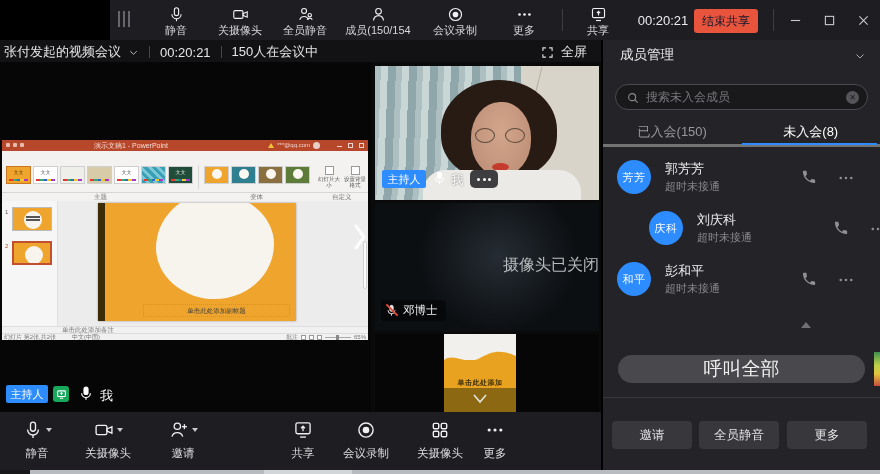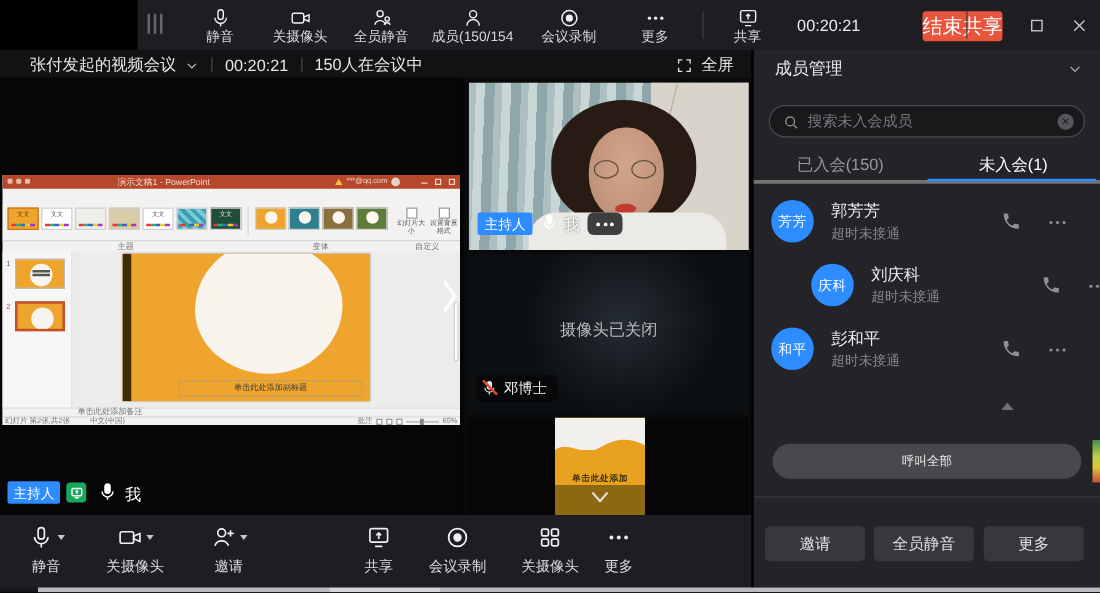--- a/index.html
+++ b/index.html
@@ -11,26 +11,26 @@
   .topbar { position:absolute; left:0; top:0; width:880px; height:40px; }
   .topbg { position:absolute; left:110px; right:0; top:0; bottom:0; background:#1d1d22; }
   .drag { position:absolute; left:118px; top:11px; display:flex; gap:3px; }
   .drag i { display:block; width:2px; height:16px; background:#66666c; }
   .titem { position:absolute; top:4px; height:34px; display:flex; flex-direction:column; align-items:center; justify-content:flex-start; color:#e8e8ea; cursor:default; }
   .ticon { height:20px; display:flex; align-items:center; color:#f0f0f2; }
   .ticon svg { width:17px; height:17px; }
   .tlabel { font-size:11px; line-height:13px; color:#d8d8dc; white-space:nowrap; }
   .tdivider { position:absolute; top:9px; width:1px; height:22px; background:#3c3c42; }
   .ttime { position:absolute; left:634px; top:0; width:58px; height:40px; display:flex; align-items:center; justify-content:center; font-size:13px; color:#ececee; }
-  .endshare { position:absolute; left:694px; top:9px; width:64px; height:24px; background:#e9543d; border:none; border-radius:3px; color:#ffffff; font-size:16px; font-family:inherit;margin-left:44px; }
+  .endshare { position:absolute; left:694px; top:9px; width:64px; height:24px; background:#e9543d; border:none; border-radius:3px; color:#0f172a; font-size:12px; font-family:inherit; }
   .winctl { position:absolute; top:0; width:30px; height:40px; display:flex; align-items:center; justify-content:center; color:#c9c9cd; }
   .winctl svg { width:11px; height:11px; }
 
   
-  .infobar { position:absolute; left:0; top:40px; width:601px; height:24px; background:#121215; display:flex; align-items:center; padding-left:24px; color:#e6e6e8; font-size:13px; }
+  .infobar { position:absolute; left:0; top:40px; width:601px; height:24px; background:#121215; display:flex; align-items:center; padding-left:4px; color:#e6e6e8; font-size:13px; }
   .ichev { margin-left:7px; color:#c9c9cd; display:flex; }
   .ichev svg { width:11px; height:11px; }
   .isep { width:1px; height:12px; background:#45454a; margin:0 10px; }
   .fullscreen { position:absolute; right:14px; top:0; height:24px; display:flex; align-items:center; gap:7px; color:#e2e2e4; }
   .fullscreen svg { width:13px; height:13px; }
 
   
   .sharearea { position:absolute; left:0; top:62px; width:371px; height:350px; background:#060607; }
   .ppt { position:absolute; left:2px; top:78px; width:366px; height:200px; background:#f3f2f1; overflow:hidden; }
   .ppt-titlebar { position:absolute; left:0; top:0; width:366px; height:11px; background:#b7472a; }
@@ -118,21 +118,21 @@
   .glasses i.l { left:0; } .glasses i.r { right:0; }
   .lips { position:absolute; left:117px; top:97px; width:17px; height:8px; border-radius:50%; background:#c43b2e; }
   .shirt { position:absolute; left:48px; top:104px; width:158px; height:34px; border-radius:22px 22px 0 0; background:#eceae6; }
   .t1row { position:absolute; left:0; top:102px; width:224px; height:24px; }
   .t1badge { position:absolute; left:7px; top:2px; width:44px; height:18px; background:#2d8cff; border-radius:2px; color:#fff; font-size:11px; display:flex; align-items:center; justify-content:center; }
   .t1mic { position:absolute; left:57px; top:1px; color:#fff; } .t1mic svg { width:15px; height:18px; }
   .t1me { position:absolute; left:76px; top:4px; color:#fff; font-size:12.5px; text-shadow:0 0 2px rgba(0,0,0,.6); }
   .dotspill { position:absolute; left:95px; top:2px; width:28px; height:18px; background:rgba(38,38,42,.88); border-radius:5px; display:flex; align-items:center; justify-content:center; gap:2.5px; }
   .dotspill i { width:3px; height:3px; border-radius:50%; background:#fff; }
   .tile2 { top:141px; height:128px; background:radial-gradient(110px 105px at 55% 42%, #252c33, #0c0f12 72%); }
-  .camoff { position:absolute; left:0; top:52px; width:224px; text-align:center; font-size:13px; color:#b9bcbe; }
+  .camoff { position:absolute; left:0; top:52px; width:224px; text-align:right; font-size:16px; color:#b9bcbe; }
   .t2tag { position:absolute; left:6px; top:97px; height:21px; padding:0 8px 0 4px; background:rgba(0,0,0,.45); border-radius:3px; display:flex; align-items:center; gap:5px; color:#f0f0f0; font-size:11.5px; }
   .mutedmic { position:relative; width:13px; height:15px; color:#e8e8e8; }
   .mutedmic svg { width:13px; height:15px; }
   .mutedmic::after { content:""; position:absolute; left:-1px; top:6px; width:16px; height:2px; background:#e04b38; transform:rotate(45deg); }
   .tile3 { top:272px; height:78px; background:#060607; }
   .minislide { position:absolute; left:69px; top:0; width:72px; height:78px; background:#e8a21f; overflow:hidden; }
   .minislide .white { position:absolute; left:0; top:0; width:72px; height:26px; background:#f2f0ec; }
   .minislide svg.wave { position:absolute; left:0; top:14px; width:72px; height:20px; }
   .darkband { position:absolute; left:0; top:54px; width:72px; height:24px; background:#6e5410; opacity:.75; }
   .minitext { position:absolute; left:0; top:44px; width:72px; text-align:center; font-size:7px; color:#3c2f0c; font-weight:bold; letter-spacing:.5px; }
@@ -163,21 +163,21 @@
   .tabline { position:absolute; left:50%; right:3px; bottom:-1px; height:2px; background:#2d8cff; }
   .mlist { position:absolute; left:0; top:110px; width:277px; height:240px; overflow:hidden; }
   .mrow { position:absolute; left:0; width:277px; height:51px; }
   .avatar { position:absolute; left:14px; top:7px; width:34px; height:34px; border-radius:50%; background:#2d8cff; color:#fff; font-size:11px; display:flex; align-items:center; justify-content:center; letter-spacing:.5px; }
   .avatar.photo { background:linear-gradient(160deg,#3a3540 18%,#c9606e 48%,#8c3040 78%); }
   .mname { position:absolute; left:62px; top:7px; font-size:13px; color:#ececee; }
   .mstatus { position:absolute; left:62px; top:26px; font-size:11px; color:#85858a; }
   .mphone { position:absolute; left:198px; top:16px; color:#8f8f94; } .mphone svg { width:16px; height:16px; }
   .mdots { position:absolute; left:234px; top:16px; color:#8f8f94; } .mdots svg { width:18px; height:18px; }
   .scrolltri { position:absolute; left:198px; top:172px; width:0; height:0; border-left:5px solid transparent; border-right:5px solid transparent; border-bottom:6px solid #6f6f74; }
-  .callall { position:absolute; left:15px; top:315px; width:247px; height:28px; background:#48484d; border:none; border-radius:14px; color:#f0f0f0; font-size:10px; font-family:inherit; }
+  .callall { position:absolute; left:15px; top:315px; width:247px; height:28px; background:#48484d; border:none; border-radius:14px; color:#f0f0f0; font-size:19px; font-family:inherit; }
   .sb-divider { position:absolute; left:0; top:357px; width:277px; height:1px; background:#39393d; }
   .sb-btn { position:absolute; top:381px; width:80px; height:28px; background:#37373c; border:none; border-radius:4px; color:#e2e2e4; font-size:12.5px; font-family:inherit; }
   .sliver { position:absolute; left:271px; top:312px; width:6px; height:34px; background:linear-gradient(#3f8f4f,#bfd24a 40%,#e0c33c 65%,#c84b3f); }
 
   .bottomstrip { position:absolute; left:0; top:470px; width:880px; height:4px;
     background:linear-gradient(90deg,#17171a 0 30px,#b8bbbf 30px 264px,#d3d6d9 264px 352px,#b8bbbf 352px); }
 </style>
 </head>
 <body>
 
@@ -580,21 +580,21 @@
       <svg class="mag" viewBox="0 0 24 24" fill="none" stroke="currentColor" stroke-width="1.9">
           <circle cx="10.5" cy="10.5" r="6"></circle>
           <line x1="15.2" y1="15.2" x2="20" y2="20"></line>
         </svg>
       <input type="text" placeholder="搜索未入会成员" style="">
       <span class="clearbtn">✕</span>
     </div>
 
     <div class="sb-tabs">
       <span class="sb-tab">已入会(150)</span>
-      <span class="sb-tab right active">未入会(1)</span>
+      <span class="sb-tab right active">未入会(8)</span>
       <span class="tabline"></span>
     </div>
 
     <div class="mlist">
       <div class="mrow" style="top:3px;">
         <span class="avatar">芳芳</span>
         <span class="mname">郭芳芳</span>
         <span class="mstatus">超时未接通</span>
         <span class="mphone"><svg viewBox="0 0 24 24" fill="currentColor">
               <path d="M6.6 10.8c1.5 2.9 3.8 5.2 6.7 6.7l2.2-2.2c.3-.3.7-.4 1-.3 1.2.4 2.4.6 3.7.6.6 0 1 .4 1 1v3.5c0 .6-.4 1-1 1C10.8 21.1 2.9 13.2 2.9 3.8c0-.6.4-1 1-1h3.5c.6 0 1 .4 1 1 0 1.3.2 2.5.6 3.7.1.3 0 .7-.3 1l-2.1 2.3z"></path>

